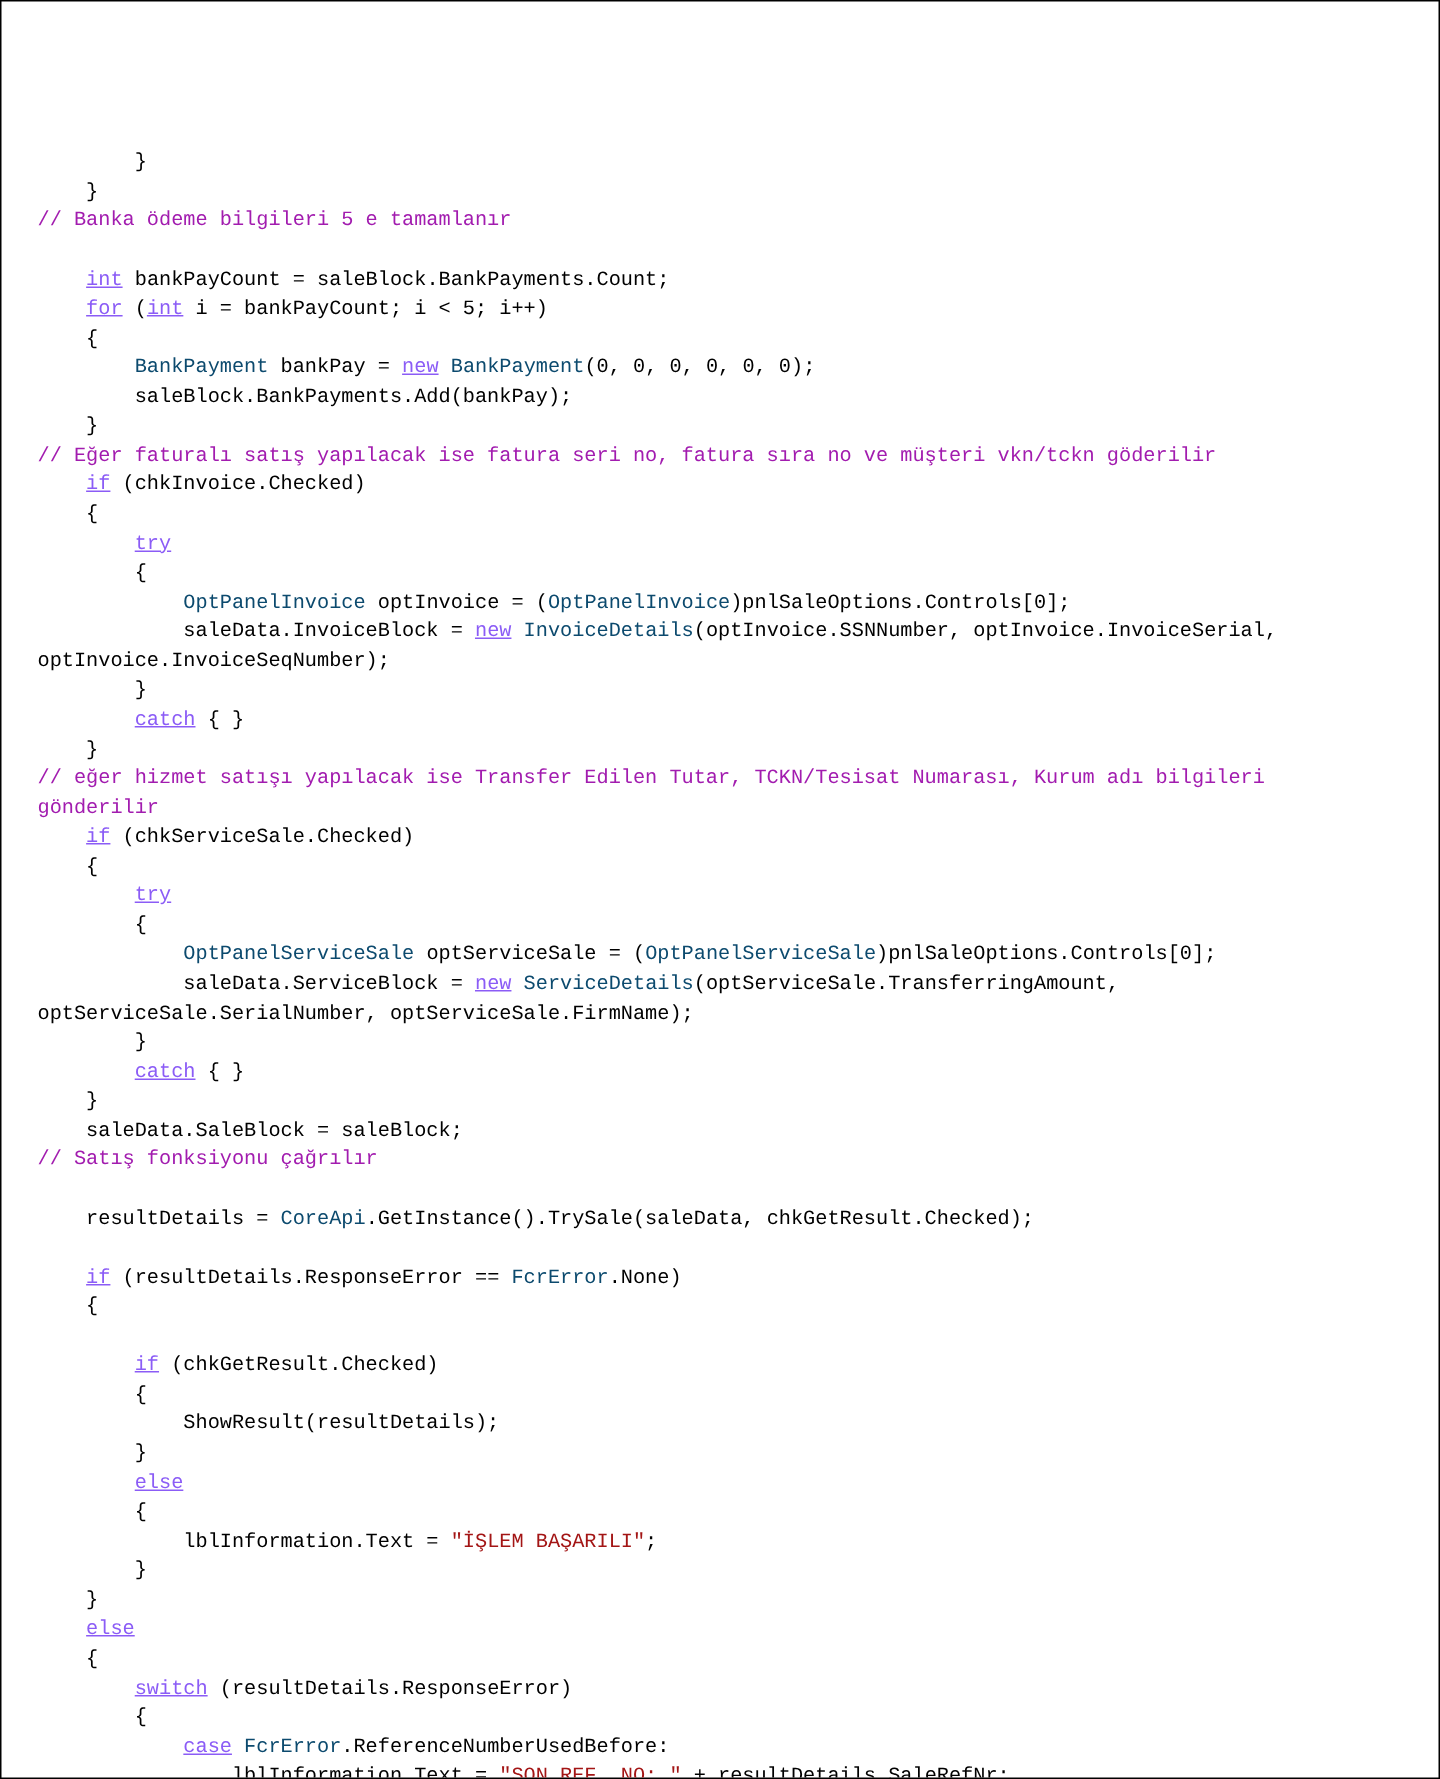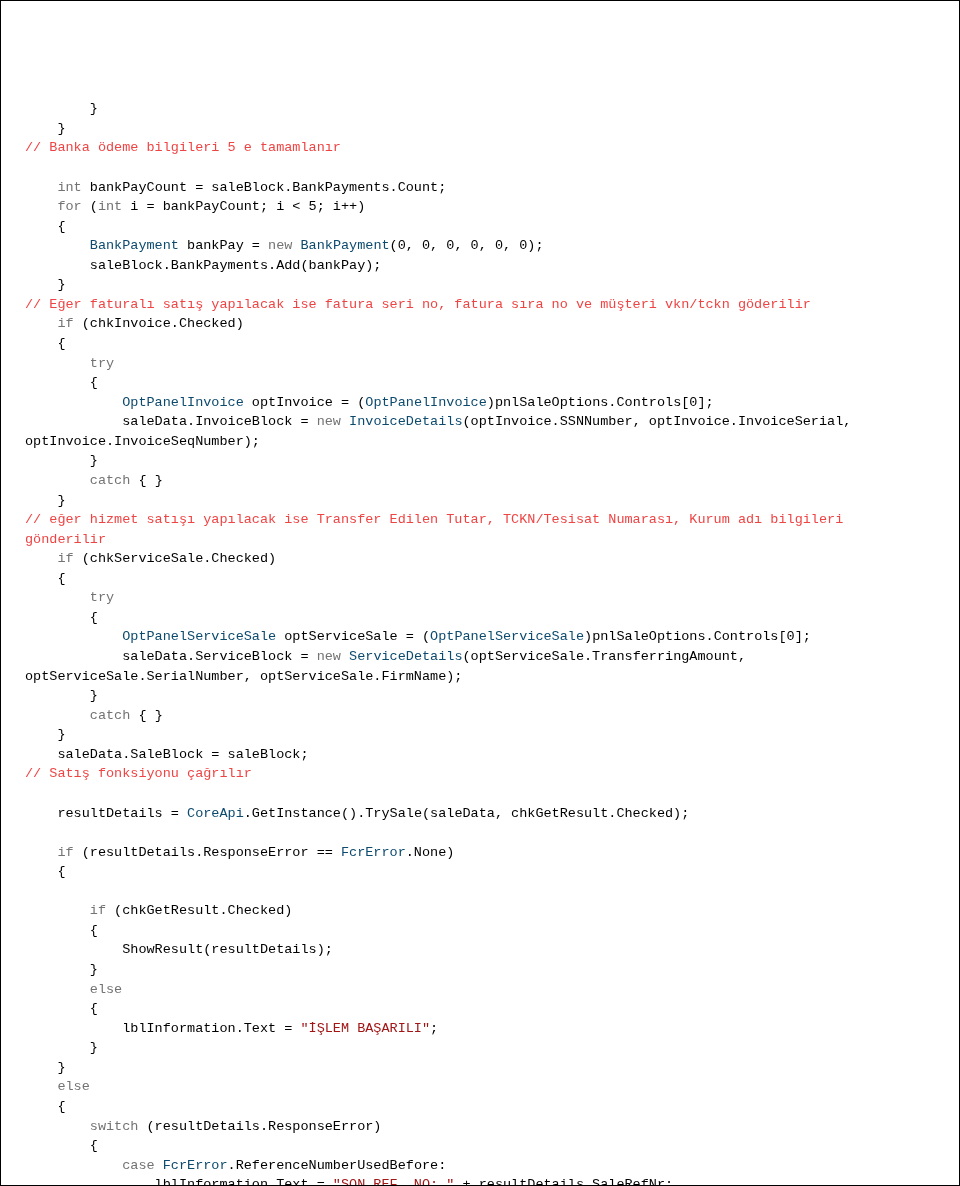--- a/index.html
+++ b/index.html
@@ -10,22 +10,22 @@
     font-size: 13.5px;
     line-height: 1.45;
     color: #000000;
     white-space: pre;
     overflow-x: auto;
     border: 1px solid #000;
     width: 960px;
     height: 1186px;
     box-sizing: border-box;
   }
-  .c-comment { color: #ef4444; text-align: center; }   
-  .c-key     { color: #737373; }   
+  .c-comment { color: #a21caf; text-align: center; }   
+  .c-key     { color: #8b5cf6; text-decoration: underline; }   
   .c-type    { color: #0c4a6e; }   
   .c-str     { color: #a31515; }   
 </style>
 </head>
 <body>
 
 
 
 <div id="code-root"><div><span>        }</span></div><div><span>    }</span></div><div><span class="c-comment">// Banka ödeme bilgileri 5 e tamamlanır</span></div><div>&nbsp;</div><div><span>    </span><span class="c-key">int</span><span> bankPayCount = saleBlock.BankPayments.Count;</span></div><div><span>    </span><span class="c-key">for</span><span> (</span><span class="c-key">int</span><span> i = bankPayCount; i &lt; 5; i++)</span></div><div><span>    {</span></div><div><span>        </span><span class="c-type">BankPayment</span><span> bankPay = </span><span class="c-key">new</span><span> </span><span class="c-type">BankPayment</span><span>(0, 0, 0, 0, 0, 0);</span></div><div><span>        saleBlock.BankPayments.Add(bankPay);</span></div><div><span>    }</span></div><div><span class="c-comment">// Eğer faturalı satış yapılacak ise fatura seri no, fatura sıra no ve müşteri vkn/tckn göderilir</span></div><div><span>    </span><span class="c-key">if</span><span> (chkInvoice.Checked)</span></div><div><span>    {</span></div><div><span>        </span><span class="c-key">try</span></div><div><span>        {</span></div><div><span>            </span><span class="c-type">OptPanelInvoice</span><span> optInvoice = (</span><span class="c-type">OptPanelInvoice</span><span>)pnlSaleOptions.Controls[0];</span></div><div><span>            saleData.InvoiceBlock = </span><span class="c-key">new</span><span> </span><span class="c-type">InvoiceDetails</span><span>(optInvoice.SSNNumber, optInvoice.InvoiceSerial, </span></div><div><span>optInvoice.InvoiceSeqNumber);</span></div><div><span>        }</span></div><div><span>        </span><span class="c-key">catch</span><span> { }</span></div><div><span>    }</span></div><div><span class="c-comment">// eğer hizmet satışı yapılacak ise Transfer Edilen Tutar, TCKN/Tesisat Numarası, Kurum adı bilgileri </span></div><div><span class="c-comment">gönderilir</span></div><div><span>    </span><span class="c-key">if</span><span> (chkServiceSale.Checked)</span></div><div><span>    {</span></div><div><span>        </span><span class="c-key">try</span></div><div><span>        {</span></div><div><span>            </span><span class="c-type">OptPanelServiceSale</span><span> optServiceSale = (</span><span class="c-type">OptPanelServiceSale</span><span>)pnlSaleOptions.Controls[0];</span></div><div><span>            saleData.ServiceBlock = </span><span class="c-key">new</span><span> </span><span class="c-type">ServiceDetails</span><span>(optServiceSale.TransferringAmount, </span></div><div><span>optServiceSale.SerialNumber, optServiceSale.FirmName);</span></div><div><span>        }</span></div><div><span>        </span><span class="c-key">catch</span><span> { }</span></div><div><span>    }</span></div><div><span>    saleData.SaleBlock = saleBlock;</span></div><div><span class="c-comment">// Satış fonksiyonu çağrılır</span></div><div>&nbsp;</div><div><span>    resultDetails = </span><span class="c-type">CoreApi</span><span>.GetInstance().TrySale(saleData, chkGetResult.Checked);</span></div><div>&nbsp;</div><div><span>    </span><span class="c-key">if</span><span> (resultDetails.ResponseError == </span><span class="c-type">FcrError</span><span>.None)</span></div><div><span>    {</span></div><div>&nbsp;</div><div><span>        </span><span class="c-key">if</span><span> (chkGetResult.Checked)</span></div><div><span>        {</span></div><div><span>            ShowResult(resultDetails);</span></div><div><span>        }</span></div><div><span>        </span><span class="c-key">else</span></div><div><span>        {</span></div><div><span>            lblInformation.Text = </span><span class="c-str">"İŞLEM BAŞARILI"</span><span>;</span></div><div><span>        }</span></div><div><span>    }</span></div><div><span>    </span><span class="c-key">else</span></div><div><span>    {</span></div><div><span>        </span><span class="c-key">switch</span><span> (resultDetails.ResponseError)</span></div><div><span>        {</span></div><div><span>            </span><span class="c-key">case</span><span> </span><span class="c-type">FcrError</span><span>.ReferenceNumberUsedBefore:</span></div><div><span>                lblInformation.Text = </span><span class="c-str">"SON REF. NO: "</span><span> + resultDetails.SaleRefNr;</span></div></div>
 

